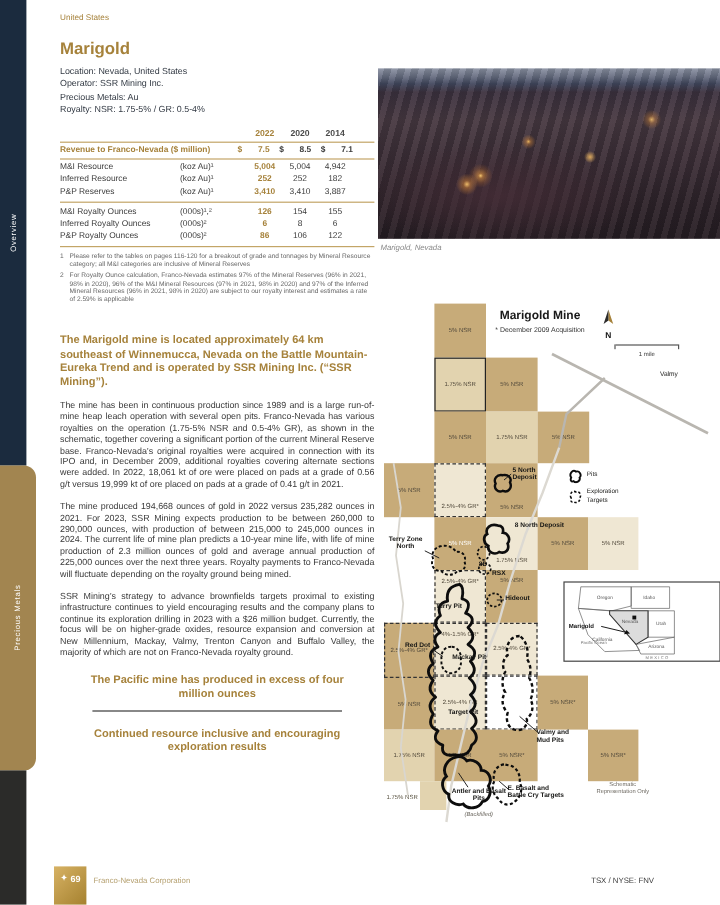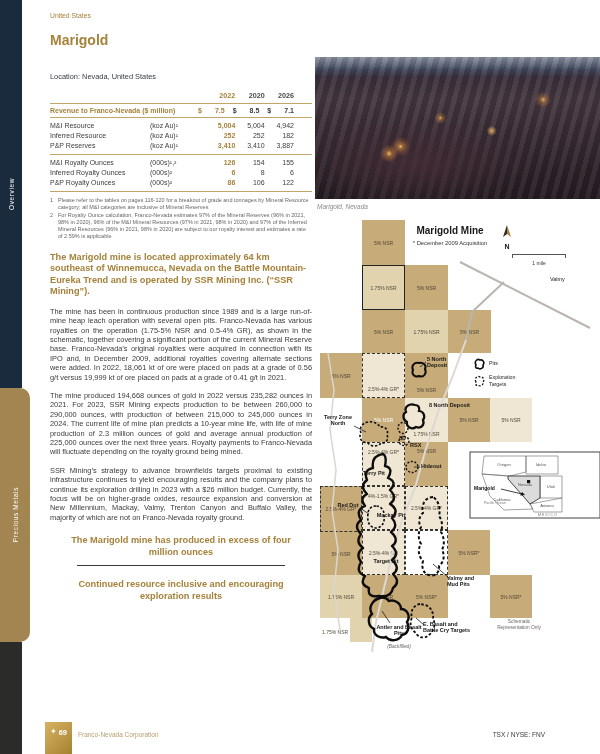--- a/index.html
+++ b/index.html
@@ -10,61 +10,61 @@
   .tab{position:absolute;display:flex;align-items:center;justify-content:center;}
   .tab-overview{left:0;top:0;width:22px;height:388px;background:#1b2b3e;}
   .tab-precious{left:0;top:388px;width:30px;height:254px;background:#a28550;border-radius:0 10px 10px 0;}
   .strip-bottom{position:absolute;left:0;top:642px;width:22px;height:112px;background:#2b2b29;}
   .vtext{writing-mode:vertical-rl;transform:rotate(180deg);color:#fff;font-size:6.5px;letter-spacing:.6px;}
 
   
   .lcol{position:absolute;left:50px;top:12px;width:262px;}
   .eyebrow{font-size:6.8px;color:#a6823b;}
   .title{font-size:14px;font-weight:bold;color:#a6823b;margin-top:13px;}
-  .meta{margin-top:24px;font-size:7.4px;line-height:10.4px;color:#333a44;}
+  .meta{margin-top:7px;font-size:7.4px;line-height:10.4px;color:#333a44;}
 
   .table{margin-top:9px;}
   .trow{display:flex;align-items:baseline;padding-right:18px;}
   .tlabel{width:100px;font-size:7px;color:#3c3c3c;}
   .tunit{width:56px;font-size:7px;color:#3c3c3c;}
-  .tval{flex:1;text-align:right;font-size:7px;color:#3c3c3c;}
+  .tval{flex:1;text-align:center;font-size:7px;color:#3c3c3c;}
   .tval.y{font-weight:bold;font-size:7.2px;color:#4a4a4a;}
   .g{color:#a6823b !important;font-weight:bold;}
   .thead{padding-bottom:3px;border-bottom:1px solid #c3a567;}
   .trev{padding-top:3px;padding-bottom:3px;border-bottom:1px solid #c3a567;font-weight:bold;}
   .trev .tlabel2{width:140px;font-size:7px;}
   .trev .money{flex:1;display:flex;justify-content:space-between;font-size:7px;color:#3c3c3c;padding-left:8px;}
   .trev .money.gm{color:#a6823b;}
   .tgroup{padding:2.5px 0;border-bottom:1px solid #c3a567;}
   .tgroup .trow{line-height:10.2px;}
 
   .footnotes{margin-top:5px;}
   .fn{display:flex;font-size:5.5px;line-height:6.9px;color:#666;margin-top:2px;}
   .fn .mk{width:8px;flex:none;}
 
-  .intro{margin-top:12px;font-size:9.2px;line-height:11.4px;font-weight:bold;color:#a6823b;}
+  .intro{margin-top:24px;font-size:9.2px;line-height:11.4px;font-weight:bold;color:#a6823b;}
   .para{margin-top:9px;font-size:7.4px;line-height:9.4px;color:#3a3a3a;text-align:justify;}
   .quote{margin-top:13px;font-size:9.2px;line-height:11.6px;font-weight:bold;color:#a6823b;text-align:center;padding:0 14px;}
   .qdivider{width:208px;height:1px;background:#3a3a3a;margin:7px auto 0;}
 
   
   .photo{position:absolute;left:315px;top:57px;width:285px;height:142px;
     background:
       radial-gradient(circle at 30% 63%, rgba(255,205,115,.95) 0, rgba(255,170,70,.5) 2px, rgba(255,150,50,.18) 6px, transparent 10px),
       radial-gradient(circle at 26% 68%, rgba(255,200,110,.9) 0, rgba(255,160,60,.4) 3px, transparent 9px),
       radial-gradient(circle at 44% 43%, rgba(255,195,100,.85) 0, rgba(255,160,60,.35) 2px, transparent 6px),
       radial-gradient(circle at 62% 52%, rgba(255,195,100,.8) 0, transparent 5px),
       radial-gradient(circle at 80% 30%, rgba(255,200,110,.8) 0, rgba(255,160,60,.3) 3px, transparent 8px),
       radial-gradient(ellipse 60% 45% at 35% 75%, rgba(70,45,55,.8), transparent 70%),
       repeating-linear-gradient(105deg, rgba(150,125,135,.12) 0 5px, rgba(20,12,18,.18) 5px 11px),
       linear-gradient(180deg,#939dae 0,#6a7488 5%,#434c63 9%,#3c3340 14%,#473a42 30%,#3a2e36 55%,#2c2329 80%,#231c21 100%);}
   .caption{position:absolute;left:317px;top:203px;font-size:6.5px;font-style:italic;color:#8a8a8a;}
 
   
-  .map{position:absolute;left:320px;top:220px;width:280px;height:455px;}
+  .map{position:absolute;left:320px;top:253px;width:280px;height:455px;}
   .map .layer{position:absolute;left:0;top:0;width:280px;height:455px;}
   .sq{position:absolute;display:flex;align-items:center;box-sizing:border-box;font-size:5px;
       color:#50483a;line-height:1.2;text-align:center;}
   .sq span{display:block;width:100%;padding:0 2px;}
   .sq.tan{background:#c7ab79;}
   .sq.light{background:#e2d3af;}
   .sq.cream{background:#efe7d3;}
   .sq.white{background:#fff;}
   .sq.dashed{border:1px dashed #333;}
   .sq.outlined{border:1px solid #222;}
@@ -109,29 +109,32 @@
   <div class="tab tab-precious">
     <span class="vtext">Precious Metals</span>
   </div>
   <div class="strip-bottom"></div>
 
   <div class="lcol">
     <div class="eyebrow">United States</div>
     <div class="title">Marigold</div>
     <div class="meta">
       <div>Location: Nevada, United States</div>
+      <div>Operator: SSR Mining Inc.</div>
+      <div>Precious Metals: Au</div>
+      <div>Royalty: NSR: 1.75-5% / GR: 0.5-4%</div>
     </div>
 
     <div class="table">
       <div class="trow thead">
         <div class="tlabel"></div>
           <div class="tunit"></div>
         <div class="tval y g">2022</div>
         <div class="tval y">2020</div>
-        <div class="tval y">2026</div>
+        <div class="tval y">2014</div>
       </div>
       <div class="trow trev">
         <div class="tlabel2 g">Revenue to Franco-Nevada ($ million)</div>
         <div class="money gm">
             <span>$</span>
             <span>7.5</span>
           </div>
         <div class="money">
             <span>$</span>
             <span>8.5</span>
@@ -198,21 +201,21 @@
         <span class="mk">2</span>
           <span>For Royalty Ounce calculation, Franco-Nevada estimates 97% of the Mineral Reserves (96% in 2021, 98% in 2020), 96% of the M&amp;I Mineral Resources (97% in 2021, 98% in 2020) and 97% of the Inferred Mineral Resources (96% in 2021, 98% in 2020) are subject to our royalty interest and estimates a rate of 2.59% is applicable</span>
       </div>
     </div>
 
     <div class="intro">The Marigold mine is located approximately 64 km southeast of Winnemucca, Nevada on the Battle Mountain-Eureka Trend and is operated by SSR Mining Inc. (“SSR Mining”).</div>
     <div class="para">The mine has been in continuous production since 1989 and is a large run-of-mine heap leach operation with several open pits. Franco-Nevada has various royalties on the operation (1.75-5% NSR and 0.5-4% GR), as shown in the schematic, together covering a significant portion of the current Mineral Reserve base. Franco-Nevada’s original royalties were acquired in connection with its IPO and, in December 2009, additional royalties covering alternate sections were added. In 2022, 18,061 kt of ore were placed on pads at a grade of 0.56 g/t versus 19,999 kt of ore placed on pads at a grade of 0.41 g/t in 2021.</div>
     <div class="para">The mine produced 194,668 ounces of gold in 2022 versus 235,282 ounces in 2021. For 2023, SSR Mining expects production to be between 260,000 to 290,000 ounces, with production of between 215,000 to 245,000 ounces in 2024. The current life of mine plan predicts a 10-year mine life, with life of mine production of 2.3 million ounces of gold and average annual production of 225,000 ounces over the next three years. Royalty payments to Franco-Nevada will fluctuate depending on the royalty ground being mined.</div>
     <div class="para">SSR Mining’s strategy to advance brownfields targets proximal to existing infrastructure continues to yield encouraging results and the company plans to continue its exploration drilling in 2023 with a $26 million budget. Currently, the focus will be on higher-grade oxides, resource expansion and conversion at New Millennium, Mackay, Valmy, Trenton Canyon and Buffalo Valley, the majority of which are not on Franco-Nevada royalty ground.</div>
 
-    <div class="quote">The Marigold mine has produced in excess of four million ounces</div>
+    <div class="quote">The Pacific mine has produced in excess of four million ounces</div>
     <div class="qdivider"></div>
     <div class="quote">Continued resource inclusive and encouraging exploration results</div>
   </div>
 
   <div class="photo"></div>
   <div class="caption">Marigold, Nevada</div>
 
   <div class="map">
     <div class="layer">
         <div class="sq tan" style="left: 42px; top: 0px; width: 43px; height: 45px;">

